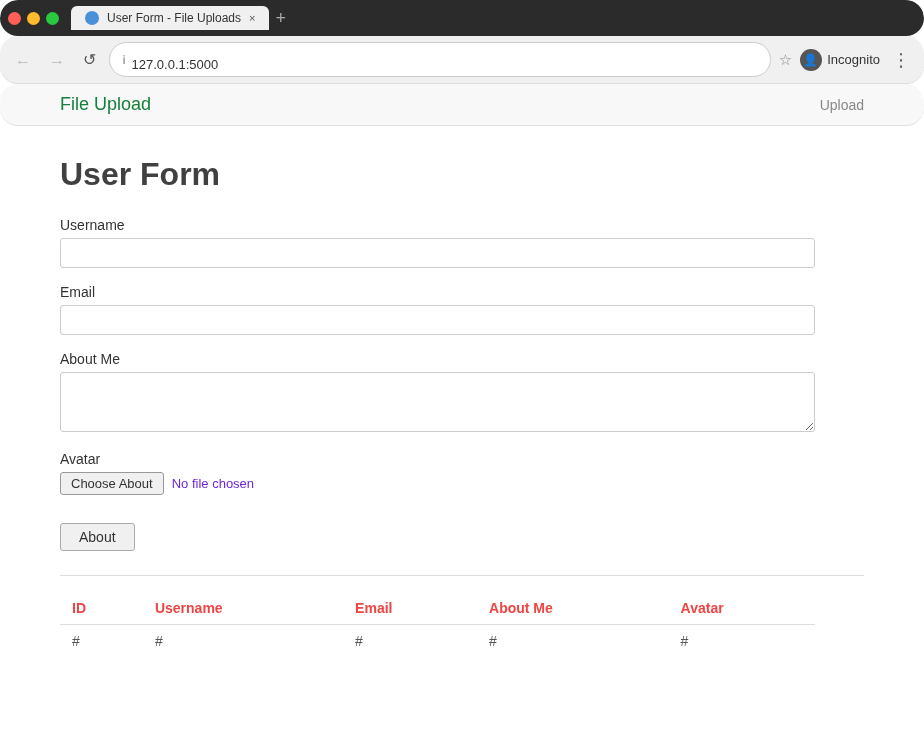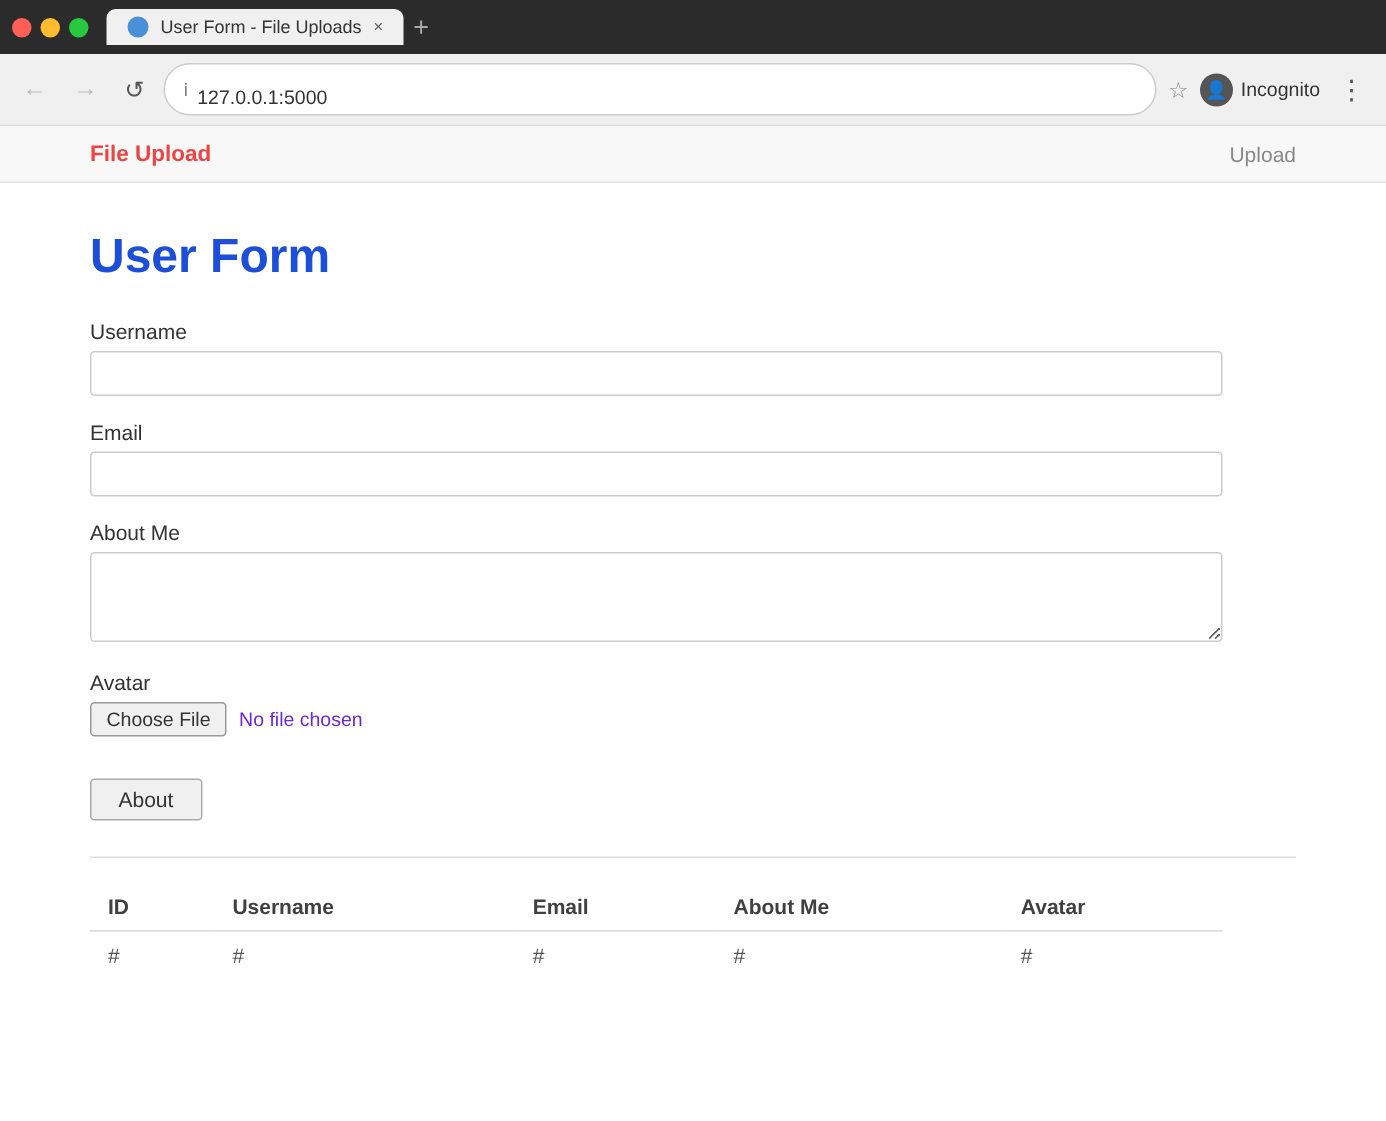--- a/index.html
+++ b/index.html
@@ -1,18 +1,19 @@
 <!DOCTYPE html>
 <html><head>
   <meta charset="utf-8">
   <style>
     * {
       box-sizing: border-box;
       margin: 0;
       padding: 0;
+      border-radius: 18px;
     }
 
     body {
       font-family: Arial, sans-serif;
       font-size: 14px;
       background: #fff;
       color: #333;
     }
 
     
@@ -185,42 +186,42 @@
     .app-header {
       background: #f8f8f8;
       border-bottom: 1px solid #e0e0e0;
       padding: 10px 60px;
       display: flex;
       justify-content: space-between;
       align-items: center;
     }
 
     .app-logo {
-      color: #ef4444;
-      font-size: 15px;
-      font-weight: bold;
+      color: #15803d;
+      font-size: 18px;
+      font-weight: normal;
     }
 
     .app-login-link {
       color: #888;
       font-size: 14px;
       text-decoration: none;
       cursor: pointer;
     }
 
     
     .main-content {
       padding: 30px 60px;
       max-width: 924px;
     }
 
     .page-title {
       font-size: 32px;
       font-weight: bold;
-      color: #1d4ed8;
+      color: #404040;
       margin-bottom: 24px;
     }
 
     .form-group {
       margin-bottom: 16px;
     }
 
     .form-label {
       display: block;
       margin-bottom: 5px;
@@ -290,21 +291,21 @@
     .data-table {
       width: 755px;
       border-collapse: collapse;
       font-size: 14px;
     }
 
     .data-table th {
       text-align: left;
       padding: 8px 12px;
       font-weight: bold;
-      color: #404040;
+      color: #ef4444;
       border-bottom: 1px solid #ddd;
     }
 
     .data-table td {
       padding: 8px 12px;
       color: #555;
       border-bottom: 1px solid #eee;
     }
 
     .data-table tr:last-child td {
@@ -370,21 +371,21 @@
     
     <div class="form-group">
       <label class="form-label">About Me</label>
       <textarea class="form-textarea" style=""></textarea>
     </div>
 
     
     <div class="form-group">
       <label class="form-label">Avatar</label>
       <div class="file-input-wrapper">
-        <button type="button" class="file-choose-btn">Choose File</button>
+        <button type="button" class="file-choose-btn">Choose About</button>
         <span class="file-no-chosen">No file chosen</span>
 
       </div>
     </div>
 
     
     <button type="submit" class="update-btn">About</button>
   </form>
 
   <hr class="divider">

